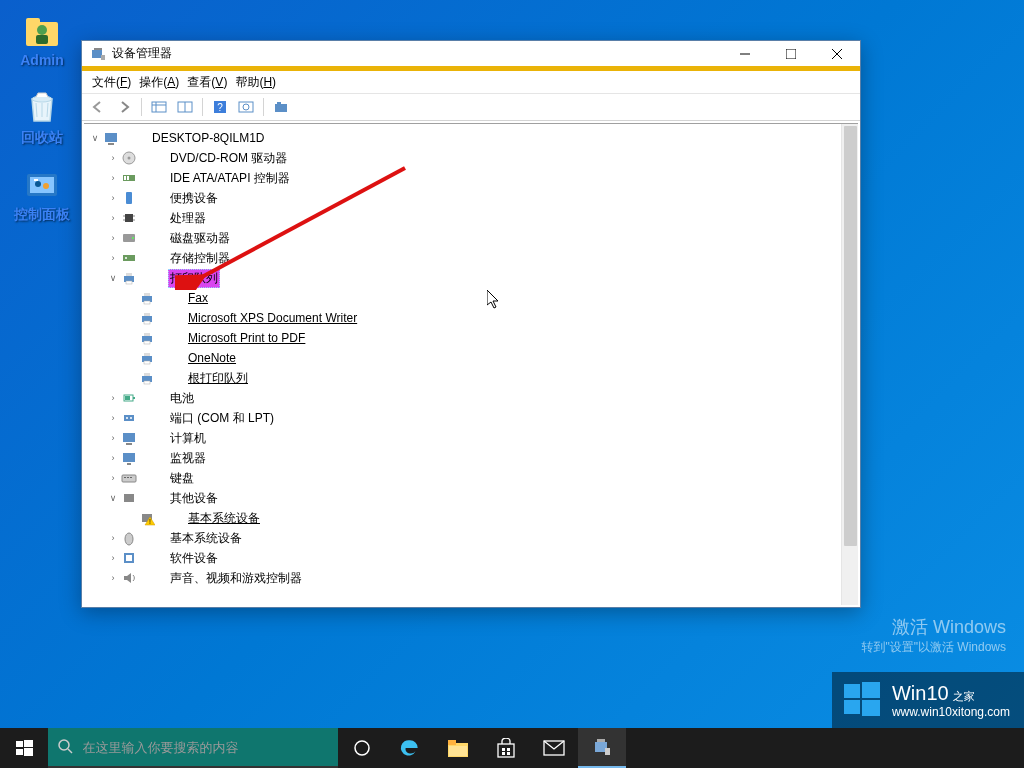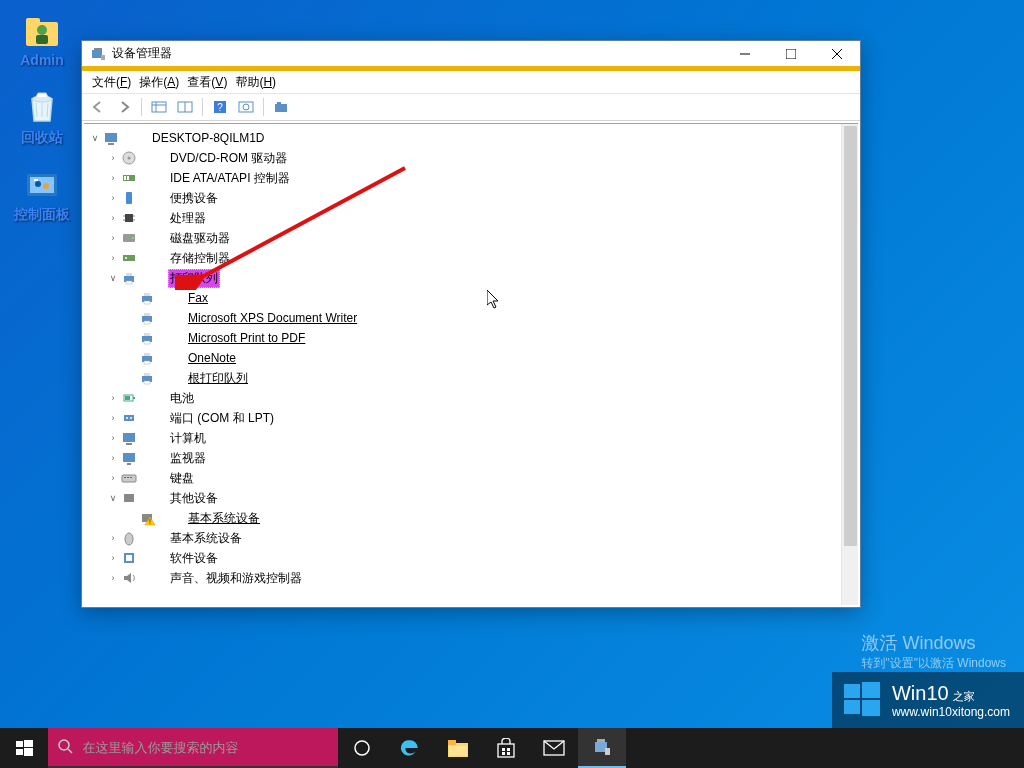--- a/index.html
+++ b/index.html
@@ -40,35 +40,35 @@
 .indent-1 { padding-left: 20px; }
 .indent-2 { padding-left: 38px; text-decoration: underline; }
 
 
 .arrow-annotation { position: absolute; left: 175px; top: 160px; pointer-events: none; }
 
 
 .cursor-arrow { position: absolute; left: 487px; top: 290px; pointer-events: none; }
 
 
-.activation { position: absolute; right: 18px; bottom: 96px; color: rgba(255,255,255,0.55); }
+.activation { position: absolute; right: 18px; bottom: 112px; text-align: right; color: rgba(255,255,255,0.55); }
 .activation .line1 { font-size: 18px; }
 .activation .line2 { font-size: 12px; }
 
 
 .watermark { position: absolute; right: 0; bottom: 40px; display: flex; align-items: center; background: rgba(0,0,0,0.45); padding: 8px 14px 8px 10px; gap: 10px; margin-left: 8px; }
 .watermark .winlogo { width: 40px; height: 40px; }
 .watermark .wm-text { color: #fff; }
 .watermark .wm-title { font-size: 20px; font-weight: 300; display: flex; align-items: baseline; gap: 4px; }
 .watermark .wm-sub { font-size: 12px; }
 
 
 .taskbar { position: absolute; left: 0; bottom: 0; width: 100%; height: 40px; background: #1c1c1c; display: flex; align-items: center; }
 .start-btn { width: 48px; height: 40px; display: flex; align-items: center; justify-content: center; cursor: pointer; }
-.search-box { flex: 0 0 290px; height: 40px; background: #be185d; border-bottom: 2px solid #333; display: flex; align-items: center; padding: 0 10px; gap: 10px; }
+.search-box { flex: 0 0 290px; height: 40px; background: #0f766e; border-bottom: 2px solid #333; display: flex; align-items: center; padding: 0 10px; gap: 10px; }
 .search-box input { background: transparent; border: none; color: #ccc; font-size: 13px; outline: none; width: 100%; }
 .search-box input::placeholder { color: #999; }
 .tb-icons { display: flex; align-items: center; height: 40px; }
 .tb-icon { width: 48px; height: 40px; display: flex; align-items: center; justify-content: center; cursor: pointer; }
 .tb-icon.active { border-bottom: 2px solid #76b9ed; background: #333; }
 
 
 svg { display: block; }
 </style>
 </head>

